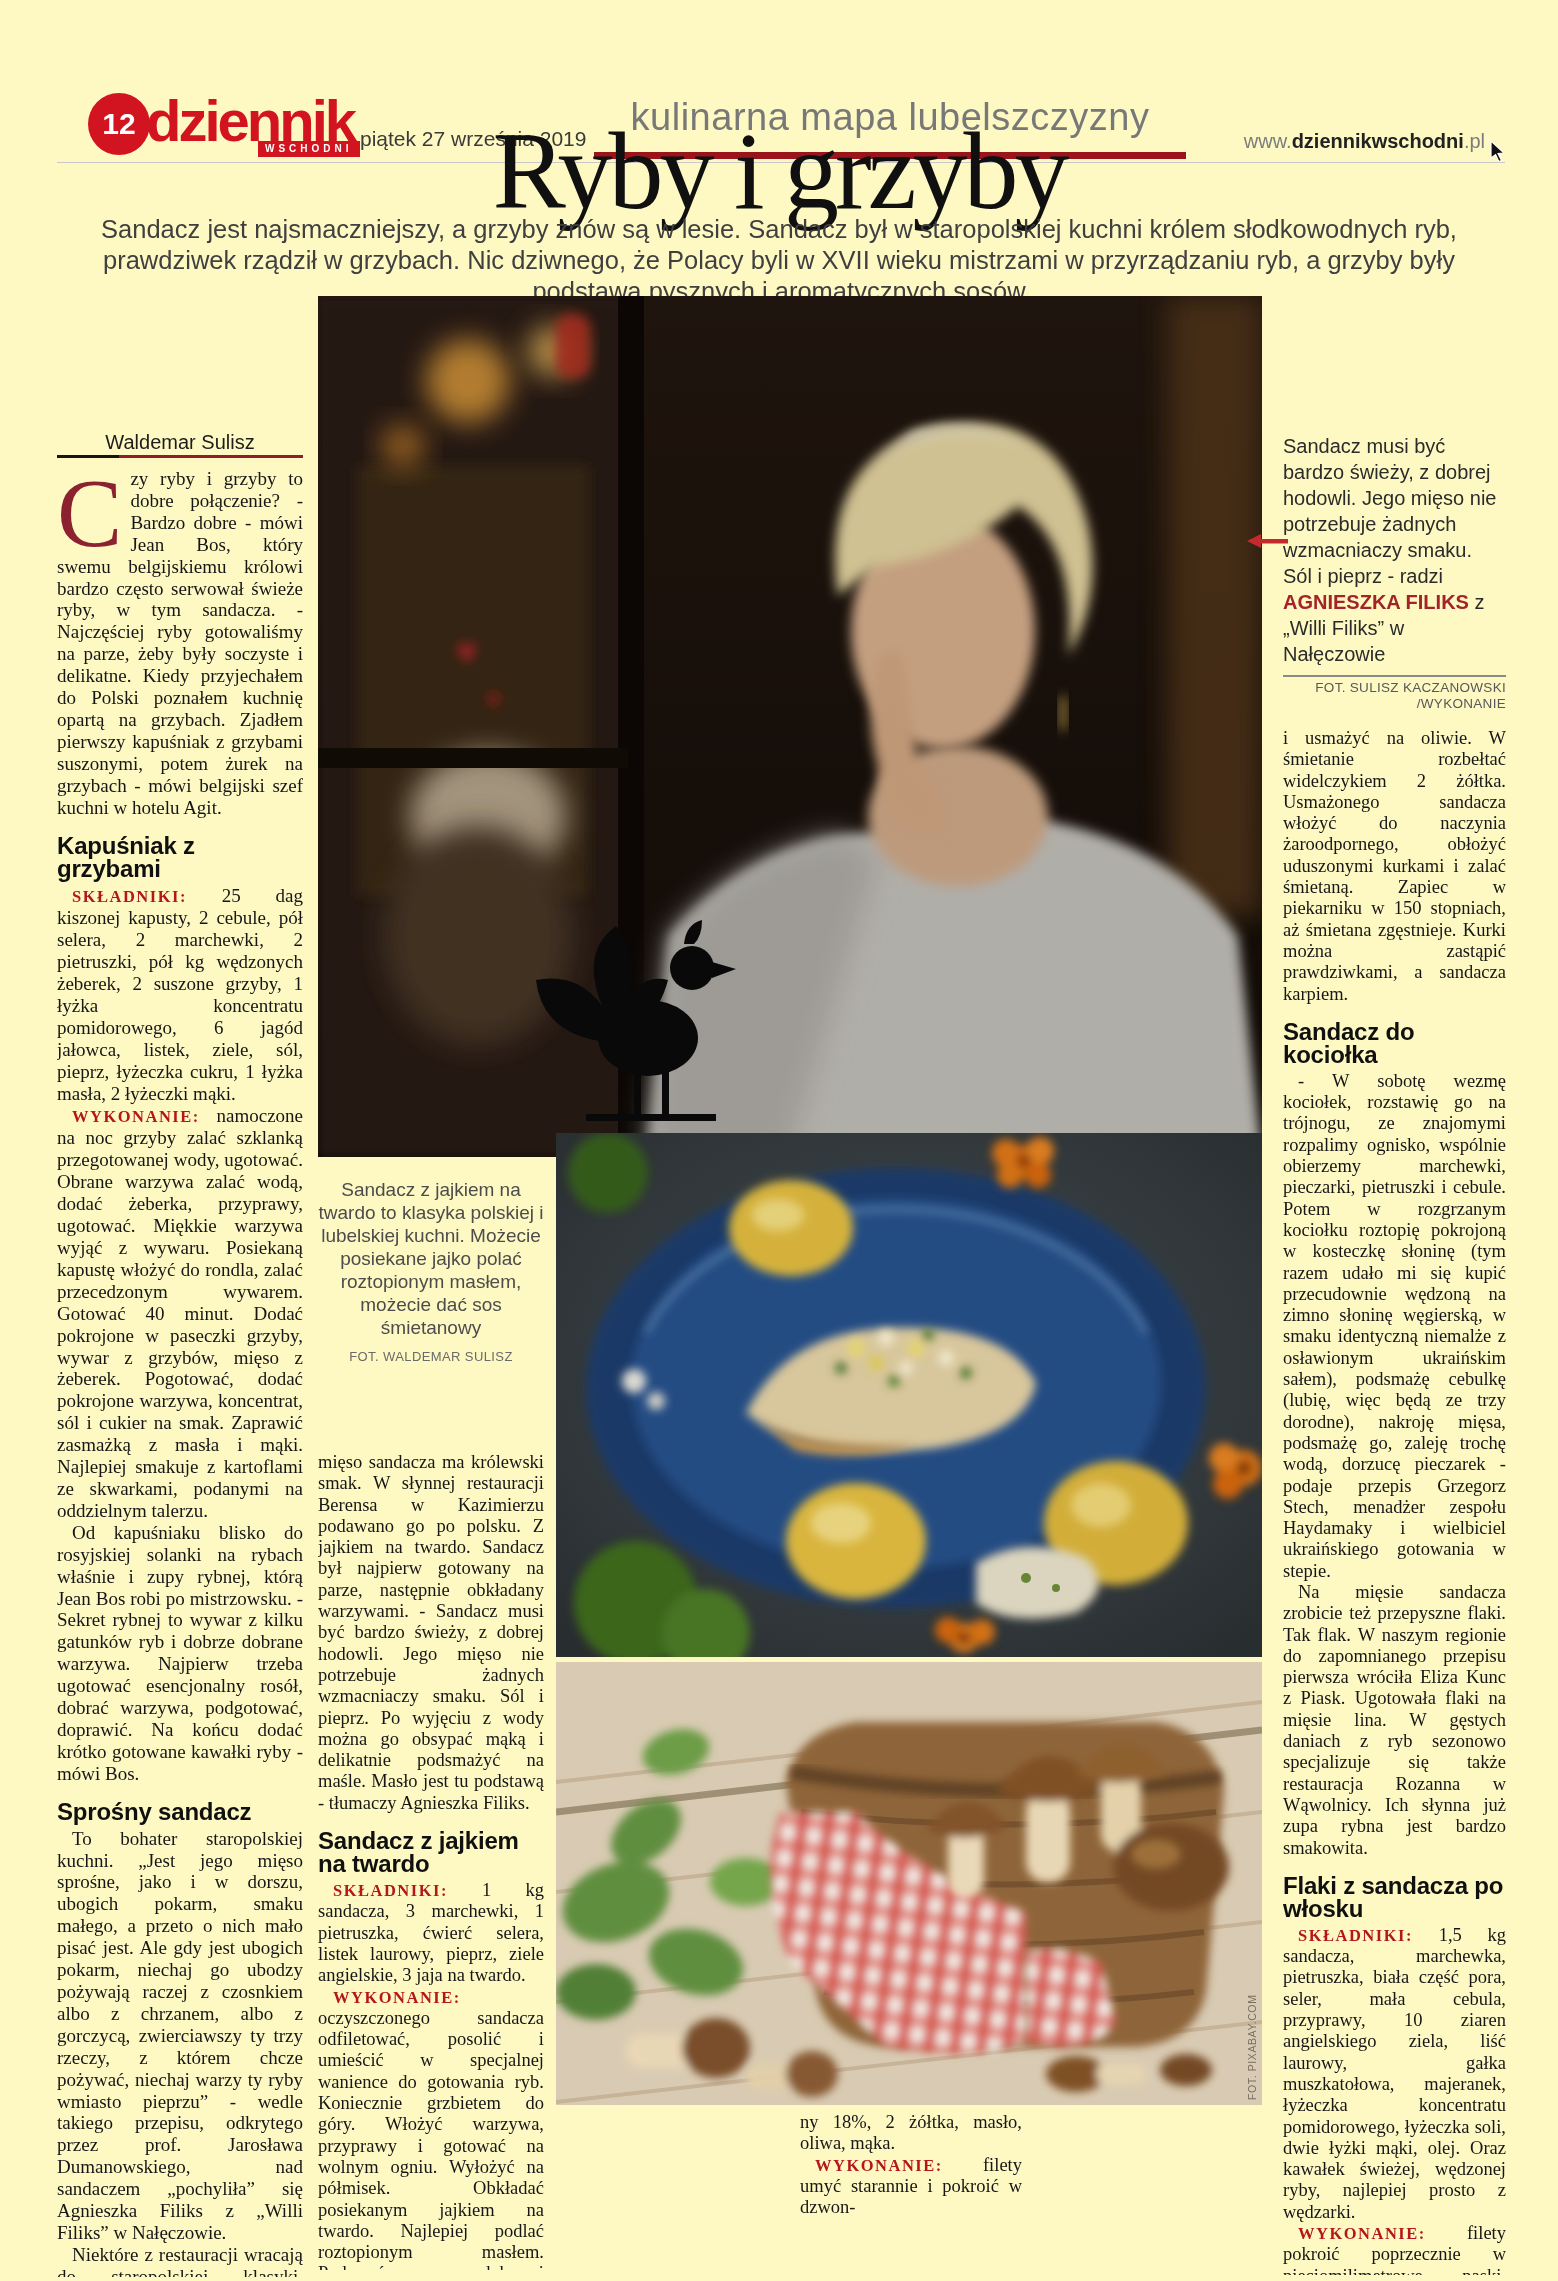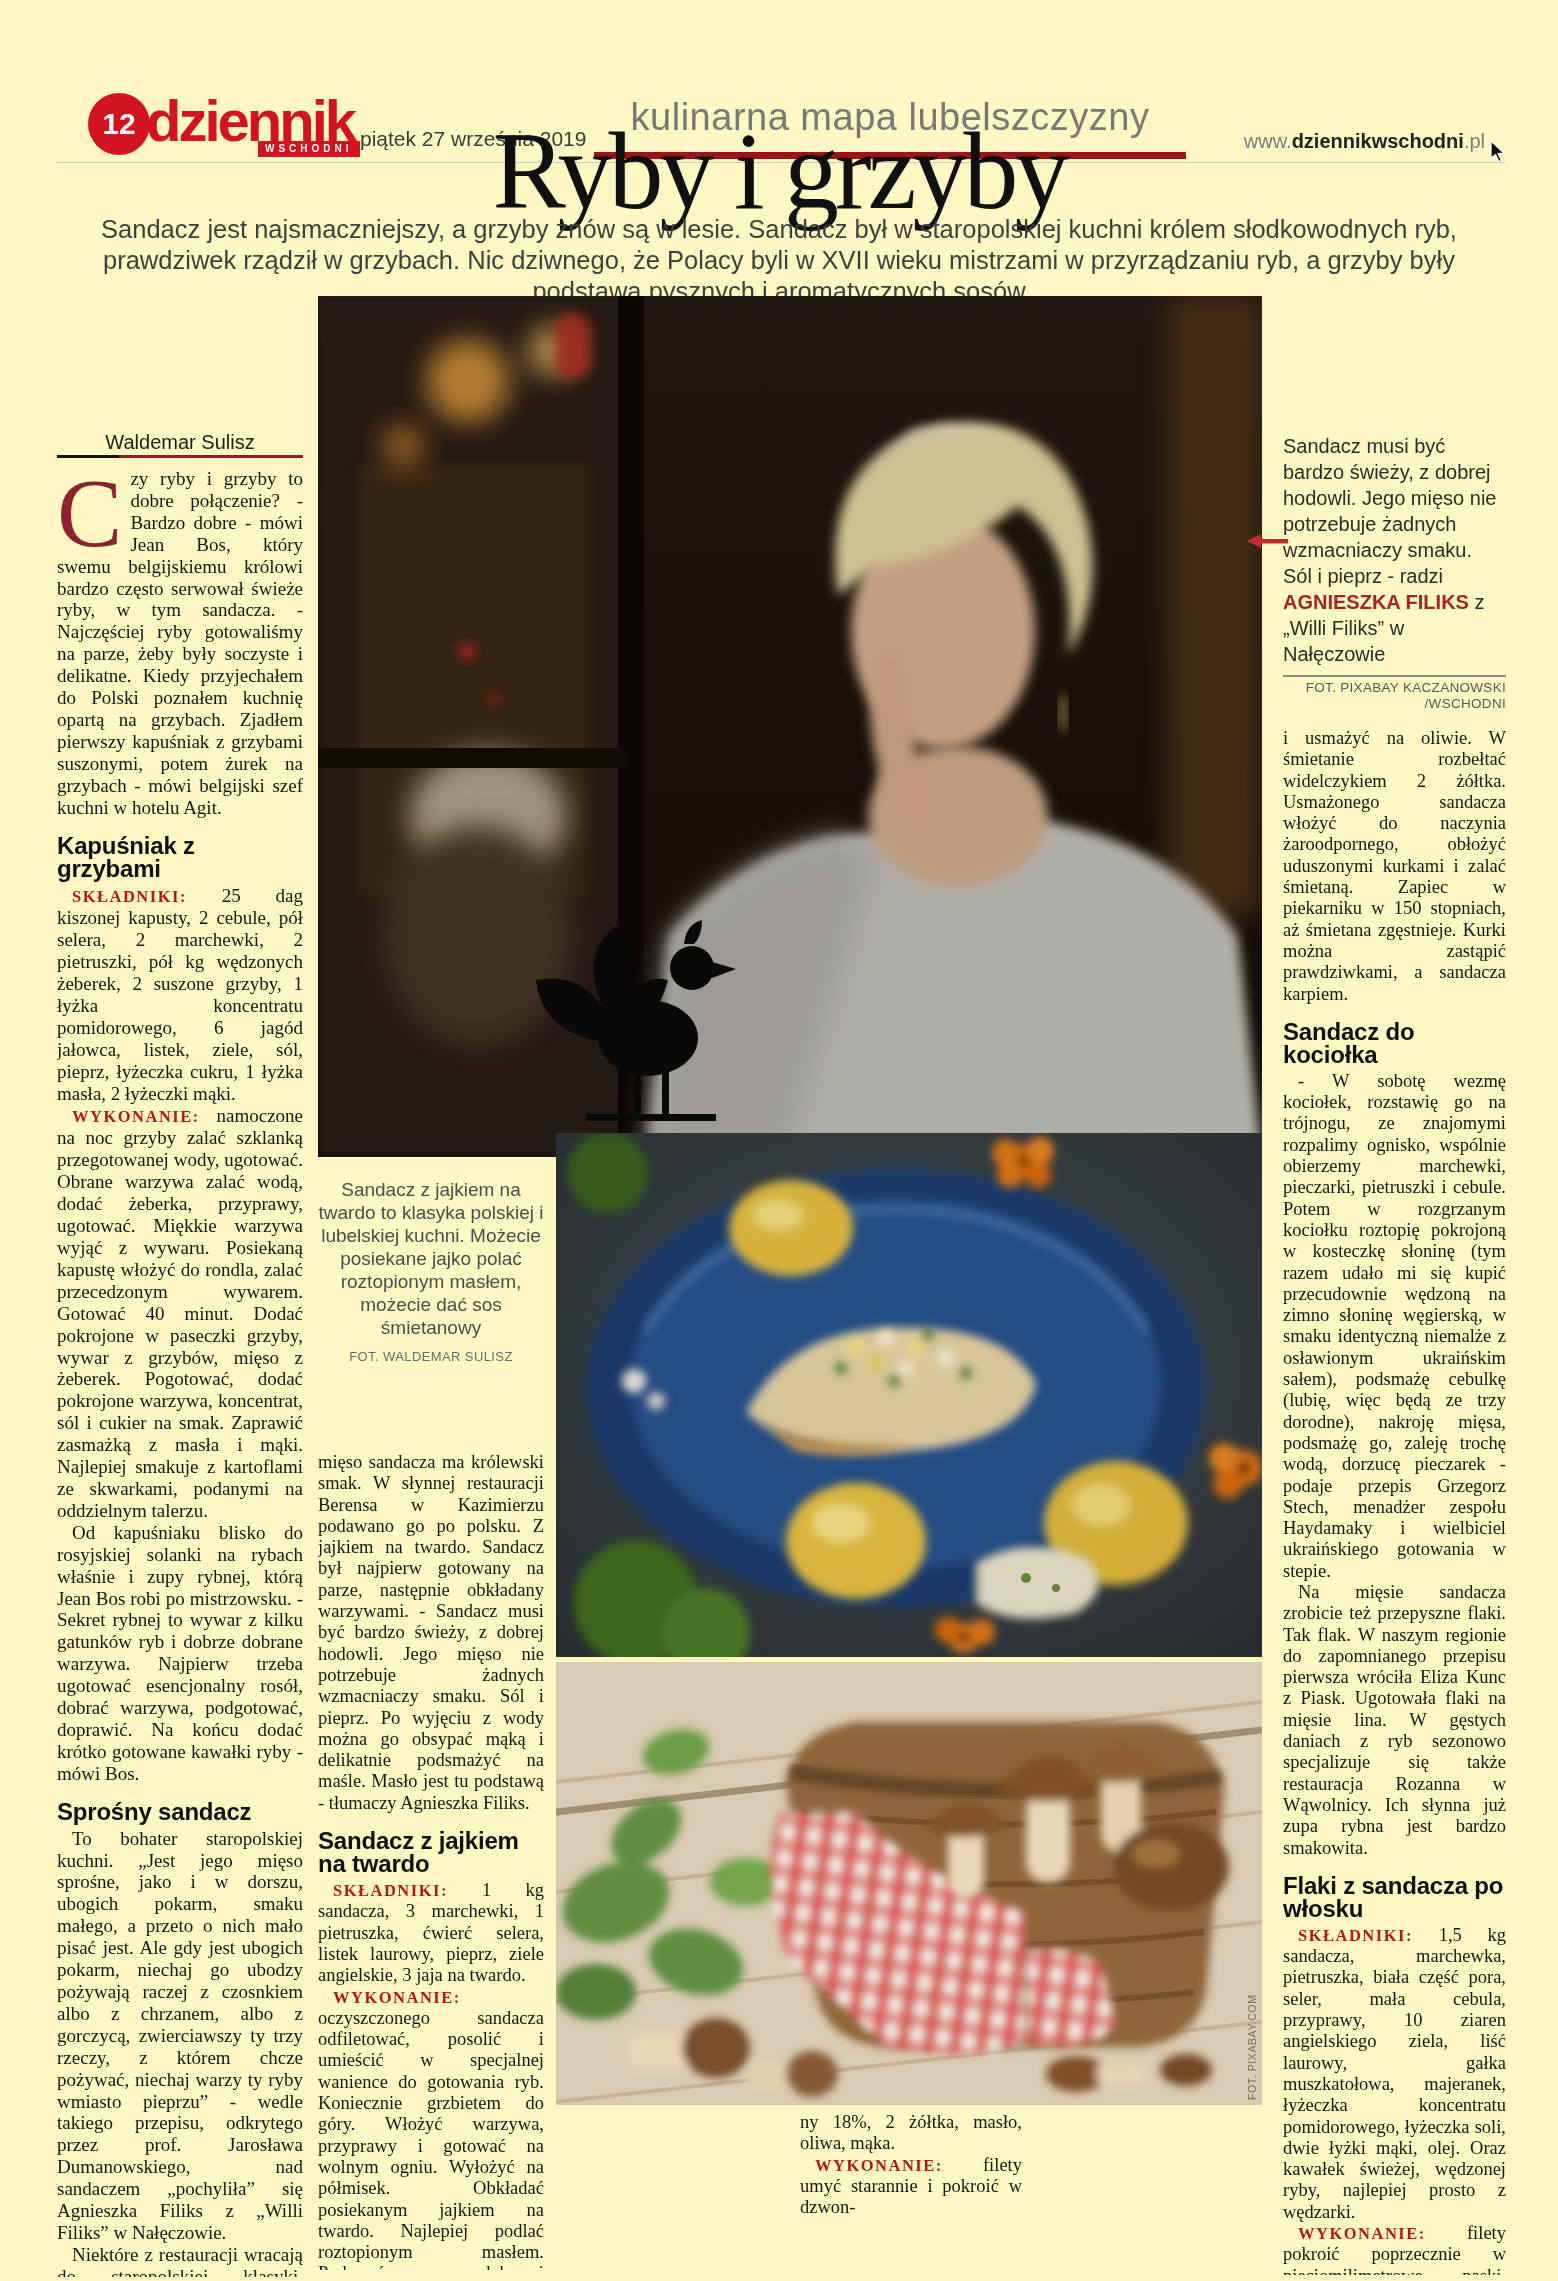--- a/index.html
+++ b/index.html
@@ -165,22 +165,22 @@
   <div class="abs" style="left:1246px;top:533px;">
     <svg width="42" height="16" viewBox="0 0 42 16">
         <path d="M1 8 L15 1 L15 15 Z" fill="#c22a2e"></path>
     <rect x="13" y="6" width="29" height="4.5" fill="#c22a2e"></rect>
       </svg>
   </div>
 
   <div class="abs txtcol" style="left:1283px;top:433px;width:223px;height:1842px;">
     <div class="cap-right"><span>Sandacz musi być bardzo świeży, z dobrej hodowli. Jego mięso nie potrzebuje żadnych wzmacniaczy smaku. Sól i pieprz - radzi </span><span class="cap-name">AGNIESZKA FILIKS</span><span> z „Willi Filiks” w Nałęczowie</span></div>
     <div class="r-credit">
-      <span>FOT. PIXABAY KACZANOWSKI</span><br>
-      <span>/WSCHODNI</span>
+      <span>FOT. SULISZ KACZANOWSKI</span><br>
+      <span>/WYKONANIE</span>
     </div>
     <p class="serif-p" style="margin-top:16px;">i usmażyć na oliwie. W śmietanie rozbełtać widelczykiem 2 żółtka. Usmażonego sandacza włożyć do naczynia żaroodpornego, obłożyć uduszonymi kurkami i zalać śmietaną. Zapiec w piekarniku w 150 stopniach, aż śmietana zgęstnieje. Kurki można zastąpić prawdziwkami, a sandacza karpiem.</p>
     <h3 class="col-h">Sandacz do kociołka</h3>
     <p class="serif-p indent">- W sobotę wezmę kociołek, rozstawię go na trójnogu, ze znajomymi rozpalimy ognisko, wspólnie obierzemy marchewki, pieczarki, pietruszki i cebule. Potem w rozgrzanym kociołku roztopię pokrojoną w kosteczkę słoninę (tym razem udało mi się kupić przecudownie wędzoną na zimno słoninę węgierską, w smaku identyczną niemalże z osławionym ukraińskim sałem), podsmażę cebulkę (lubię, więc będą ze trzy dorodne), nakroję mięsa, podsmażę go, zaleję trochę wodą, dorzucę pieczarek - podaje przepis Grzegorz Stech, menadżer zespołu Haydamaky i wielbiciel ukraińskiego gotowania w stepie.</p>
     <p class="serif-p indent">Na mięsie sandacza zrobicie też przepyszne flaki. Tak flak. W naszym regionie do zapomnianego przepisu pierwsza wróciła Eliza Kunc z Piask. Ugotowała flaki na mięsie lina. W gęstych daniach z ryb sezonowo specjalizuje się także restauracja Rozanna w Wąwolnicy. Ich słynna już zupa rybna jest bardzo smakowita.</p>
     <h3 class="col-h">Flaki z sandacza po włosku</h3>
     <p class="serif-p indent"><span class="lbl">SKŁADNIKI:</span>
        <span>1,5 kg sandacza, marchewka, pietruszka, biała część pora, seler, mała cebula, przyprawy, 10 ziaren angielskiego ziela, liść laurowy, gałka muszkatołowa, majeranek, łyżeczka koncentratu pomidorowego, łyżeczka soli, dwie łyżki mąki, olej. Oraz kawałek świeżej, wędzonej ryby, najlepiej prosto z wędzarki.</span></p>
     <p class="serif-p indent"><span class="lbl">WYKONANIE:</span>
        <span>filety pokroić poprzecznie w pięciomilimetrowe paski. Posolić i odstawić. Na łbach i grzbiecie ryb, warzywach i przyprawach ugotować wywar. Gotować pół godziny, odcedzić. Mięso obtoczyć w mące i usmażyć. Przełożyć do wywaru i gotować 10 minut. Dodać ugotowane warzywa pokrojone w słupki. Następnie koncentrat, majeranek i gałkę. Kiedy flaki zaczną nabierać smaku dodać, dodać kawałki wędzonej ryby. Można chlusnąć nieco białego wina.</span></p>

